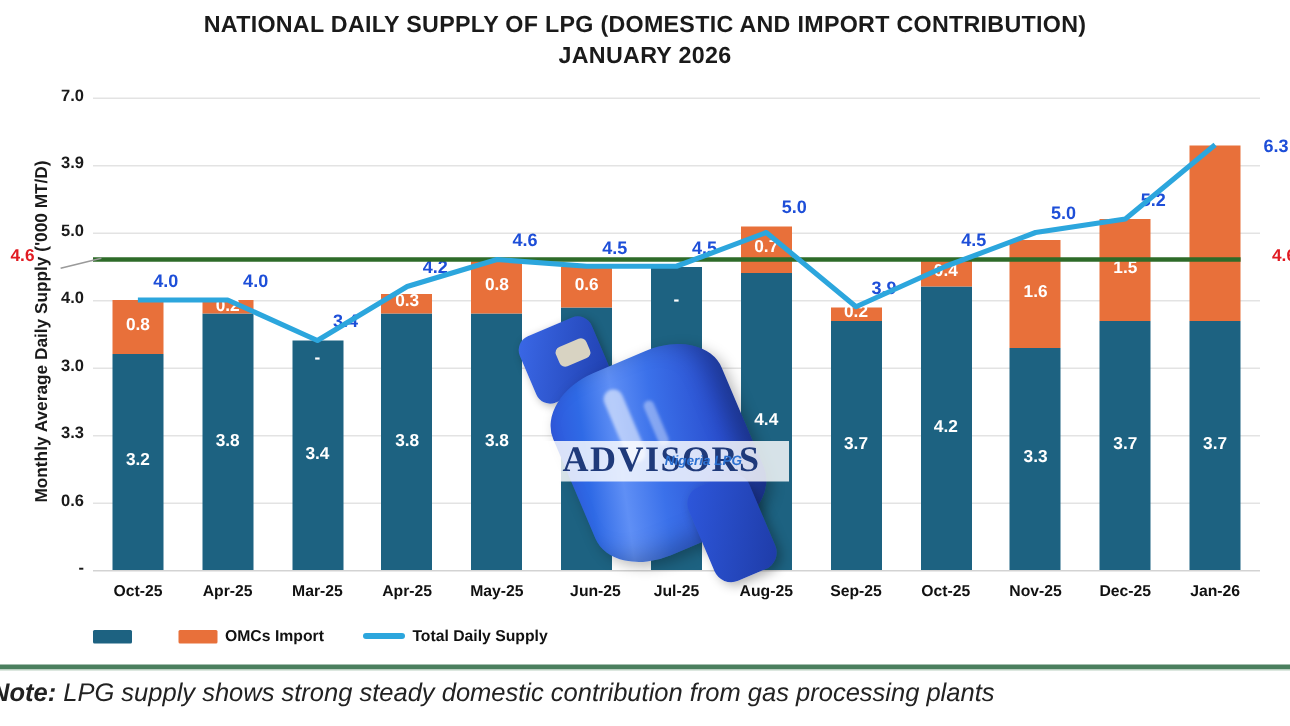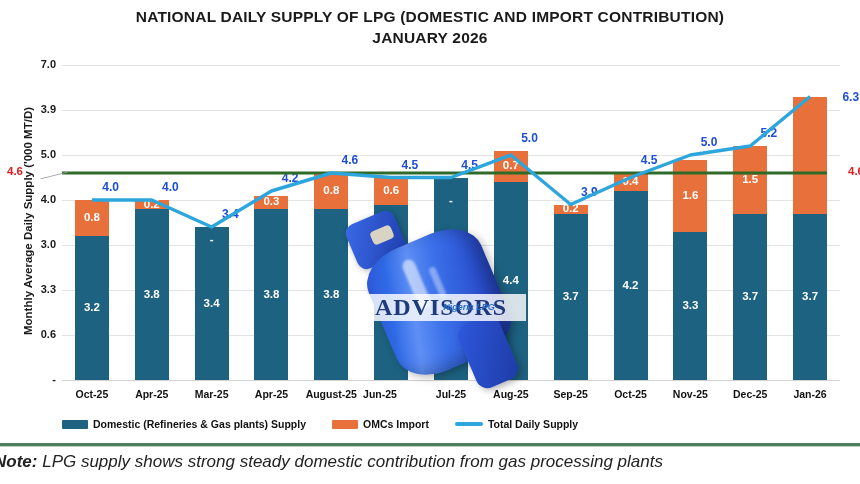--- a/index.html
+++ b/index.html
@@ -277,35 +277,34 @@
       <div class="wm">ADVISORS</div>
       <div class="wm-sub">Nigeria LPG</div>
     </div>
   </div>
 
   <div class="xaxis" id="xaxis">
       <div class="xlab" style="left: -1.07692px;">Oct-25</div>
       <div class="xlab" style="left: 58.7692px;">Apr-25</div>
       <div class="xlab" style="left: 118.615px;">Mar-25</div>
       <div class="xlab" style="left: 178.462px;">Apr-25</div>
-      <div class="xlab" style="left: 238.308px;">August-25</div>
-      <div class="xlab" style="left: 287px;">Jun-25</div>
+      <div class="xlab" style="left: 238.308px;">May-25</div>
+      <div class="xlab" style="left: 304px;">Jun-25</div>
       <div class="xlab" style="left: 358px;">Jul-25</div>
       <div class="xlab" style="left: 417.846px;">Aug-25</div>
       <div class="xlab" style="left: 477.692px;">Sep-25</div>
       <div class="xlab" style="left: 537.538px;">Oct-25</div>
       <div class="xlab" style="left: 597.385px;">Nov-25</div>
       <div class="xlab" style="left: 657.231px;">Dec-25</div>
       <div class="xlab" style="left: 717.077px;">Jan-26</div>
     </div>
 
   <div class="legend" id="legend">
       <div class="lg-item">
         <span class="lg-swatch" style="background: rgb(29, 98, 129);"></span>
-        <span class="lg-text">Domestic (Refineries &amp; Gas plants) Supply</span>
       </div>
       <div class="lg-item">
         <span class="lg-swatch" style="background: rgb(232, 112, 58);"></span>
         <span class="lg-text">OMCs Import</span>
       </div>
       <div class="lg-item">
         <span class="lg-line" style="background: rgb(44, 166, 221);"></span>
         <span class="lg-text">Total  Daily Supply</span>
       </div>
     </div>

